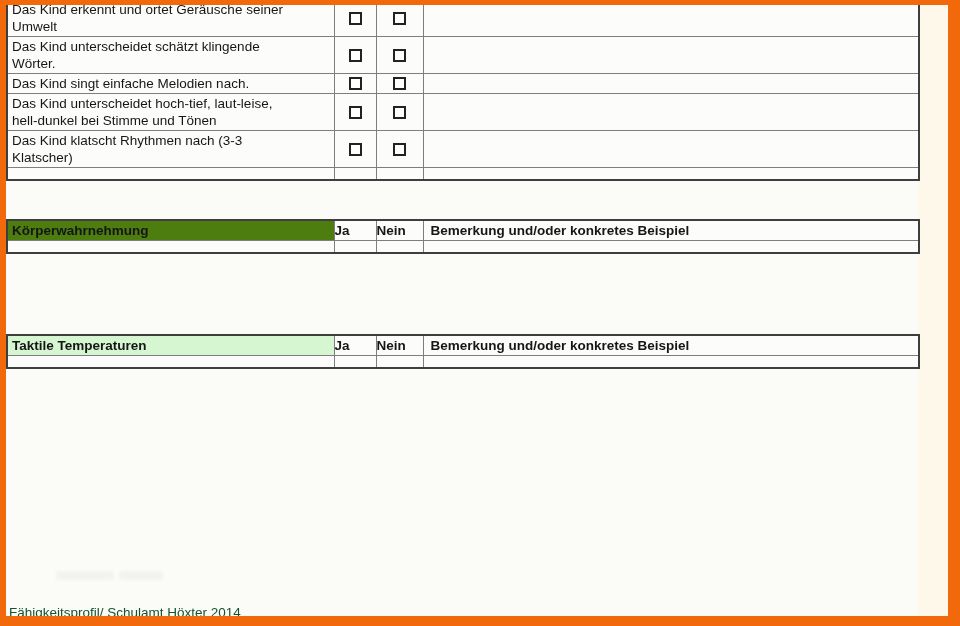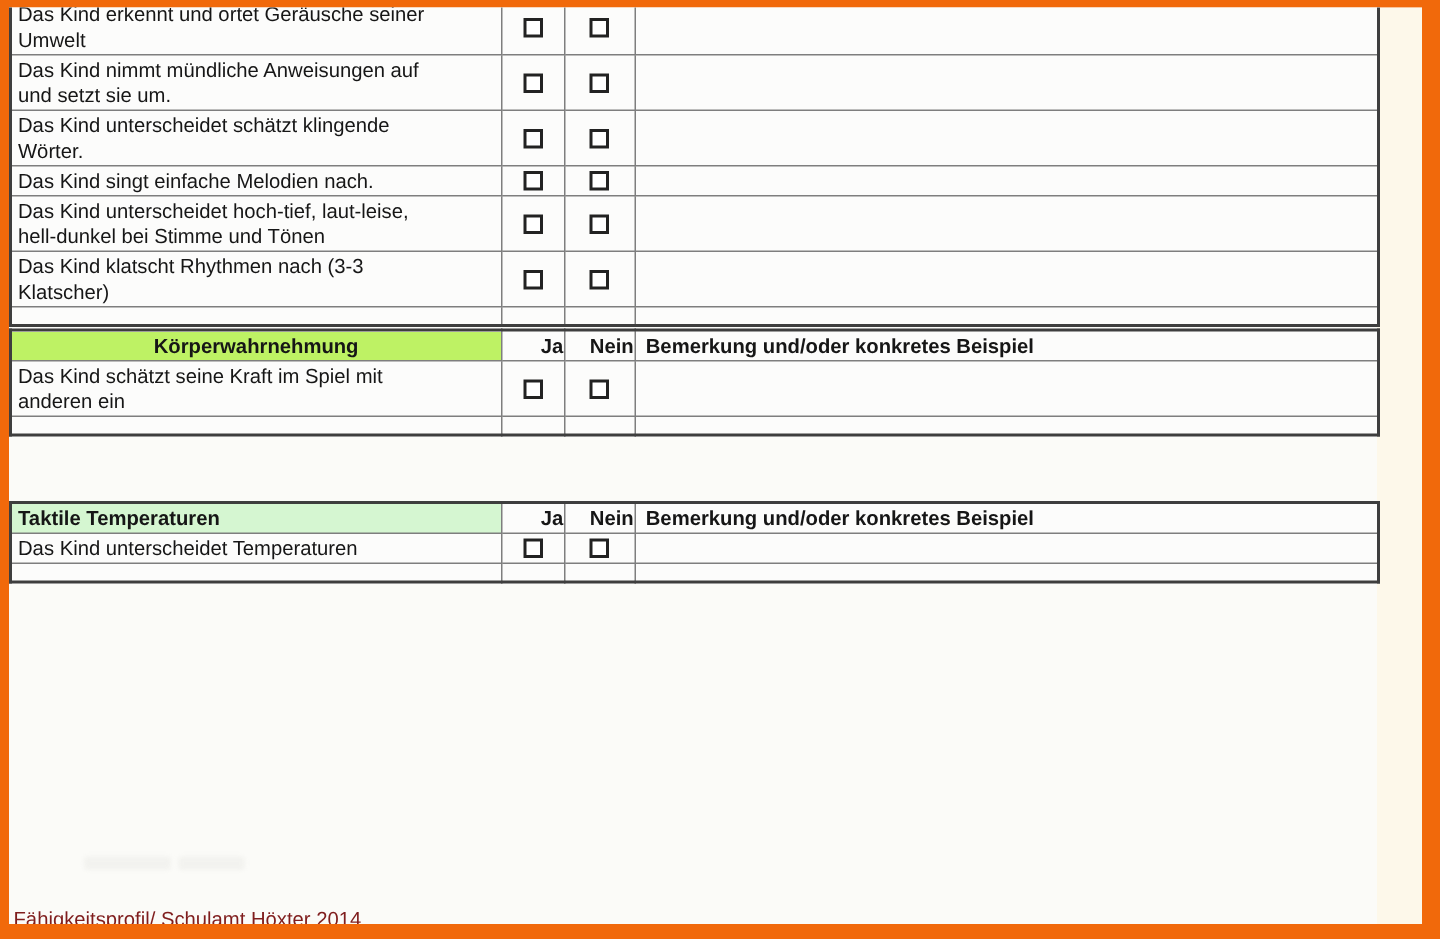--- a/index.html
+++ b/index.html
@@ -12,26 +12,26 @@
   #sec1{top:214px;}
   #sec2{top:329px;}
   table.grid{border-collapse:collapse;table-layout:fixed;width:912px;background:#FCFCFB;
              border:2px solid #3e3e3e;}
   table.grid td{border:1px solid #7e7e7e;vertical-align:middle;padding:1px 4px;
                 font-size:13.5px;line-height:17px;overflow:hidden;}
   td.c1{white-space:pre-line;}
   td.cc{text-align:center;padding:1px 0;}
   td.crem{padding:0;}
   tr.head td{font-weight:bold;height:14px;}
-  tr.head td.cc{text-align:right;padding:0;margin-top:40px;}
+  tr.head td.cc{text-align:left;padding:0;margin-top:40px;}
   tr.head td.cb{padding-left:7px;}
   tr.empty td{height:11px;padding:0;}
   .checkbox{display:block;margin:2px auto;width:9px;height:9px;border:2px solid #222;
             background:#fff;}
-  .footer{position:absolute;left:3px;top:600px;font-size:13.5px;line-height:16px;color:#7f1d1d;}
+  .footer{position:absolute;left:3px;top:600px;font-size:13.5px;line-height:16px;color:#14532d;}
   .watermark{position:absolute;left:50px;top:566px;width:130px;height:16px;opacity:.55;
              filter:blur(1.5px);}
   .watermark span{display:inline-block;height:9px;background:#ECECE8;border-radius:2px;
                   margin-right:5px;vertical-align:top;}
   .wm1{width:58px;} .wm2{width:44px;}
 </style>
 </head>
 <body>
 
 <div class="frame" style="background: rgb(241, 105, 11);">
@@ -43,31 +43,20 @@
           <colgroup>
             <col style="width: 327px;">
             <col style="width: 42px;">
             <col style="width: 47px;">
             <col style="width: 496px;">
           </colgroup>
           <tbody>
             <tr>
               <td class="c1">Das Kind erkennt und ortet Geräusche seiner
 Umwelt</td>
-              <td class="cc">
-                <span class="checkbox"></span>
-              </td>
-              <td class="cc">
-                <span class="checkbox"></span>
-              </td>
-              <td class="crem"></td>
-            </tr>
-            <tr>
-              <td class="c1">Das Kind nimmt mündliche Anweisungen auf
-und setzt sie um.</td>
               <td class="cc">
                 <span class="checkbox"></span>
               </td>
               <td class="cc">
                 <span class="checkbox"></span>
               </td>
               <td class="crem"></td>
             </tr>
             <tr>
               <td class="c1">Das Kind unterscheidet schätzt klingende
@@ -124,35 +113,24 @@
     <div class="section" id="sec1">
         <table class="grid">
           <colgroup>
             <col style="width: 327px;">
             <col style="width: 42px;">
             <col style="width: 47px;">
             <col style="width: 496px;">
           </colgroup>
           <tbody>
             <tr class="head">
-              <td class="c1" style="background: #bef264; text-align: center;">Körperwahrnehmung</td>
+              <td class="c1" style="background: #4d7c0f;">Körperwahrnehmung</td>
               <td class="cc">Ja</td>
               <td class="cc">Nein</td>
               <td class="cb">Bemerkung und/oder konkretes Beispiel</td>
-            </tr>
-            <tr>
-              <td class="c1">Das Kind schätzt seine Kraft im Spiel mit
-anderen ein</td>
-              <td class="cc">
-                <span class="checkbox"></span>
-              </td>
-              <td class="cc">
-                <span class="checkbox"></span>
-              </td>
-              <td class="crem"></td>
             </tr>
             <tr class="empty">
               <td></td>
               <td></td>
               <td></td>
               <td></td>
             </tr>
           </tbody>
         </table>
       </div>
@@ -164,30 +142,20 @@
             <col style="width: 47px;">
             <col style="width: 496px;">
           </colgroup>
           <tbody>
             <tr class="head">
               <td class="c1" style="background: rgb(213, 246, 209);">Taktile Temperaturen</td>
               <td class="cc">Ja</td>
               <td class="cc">Nein</td>
               <td class="cb">Bemerkung und/oder konkretes Beispiel</td>
             </tr>
-            <tr>
-              <td class="c1">Das Kind unterscheidet Temperaturen</td>
-              <td class="cc">
-                <span class="checkbox"></span>
-              </td>
-              <td class="cc">
-                <span class="checkbox"></span>
-              </td>
-              <td class="crem"></td>
-            </tr>
             <tr class="empty">
               <td></td>
               <td></td>
               <td></td>
               <td></td>
             </tr>
           </tbody>
         </table>
       </div>
 

